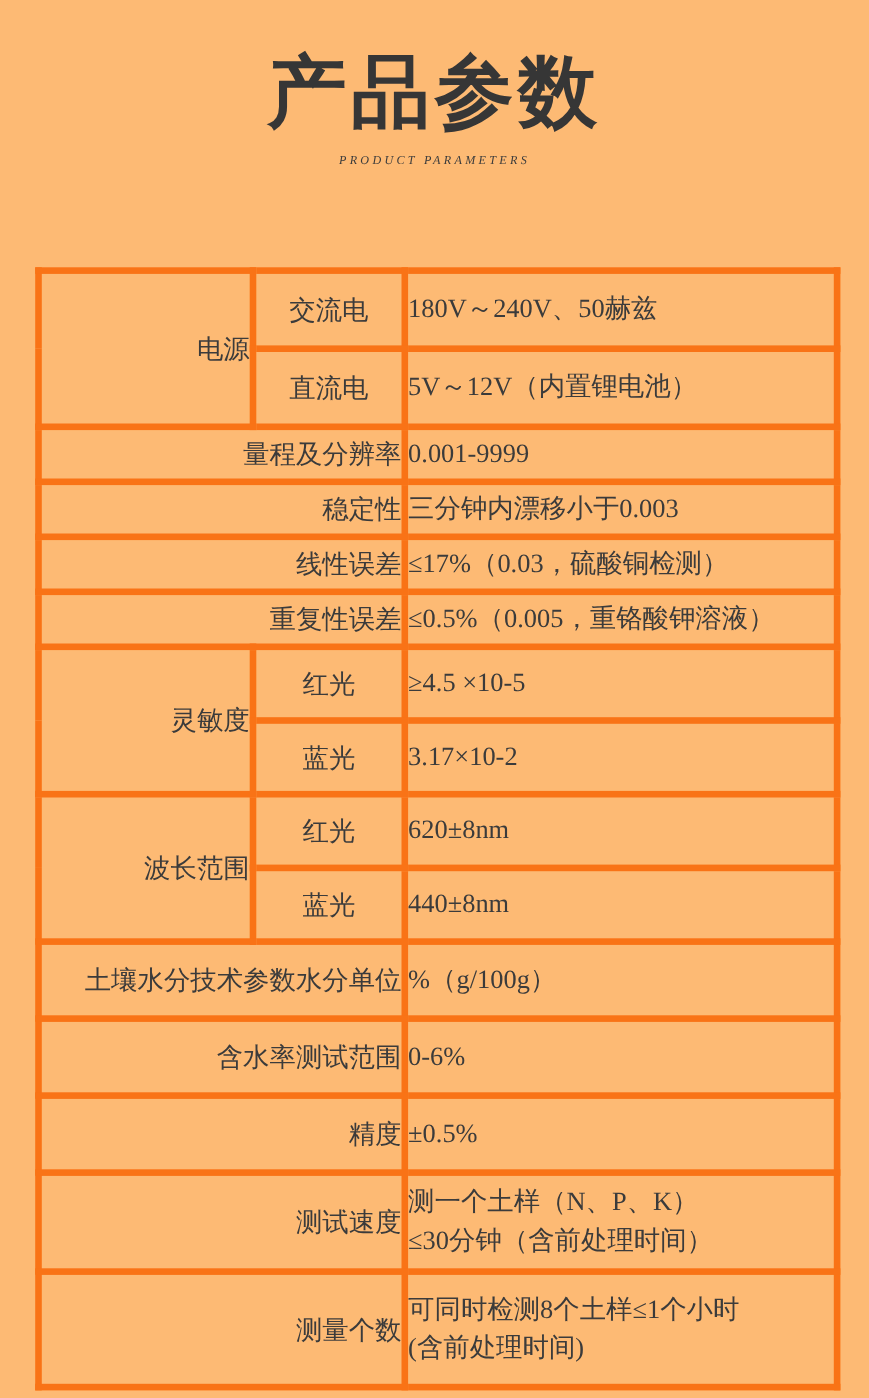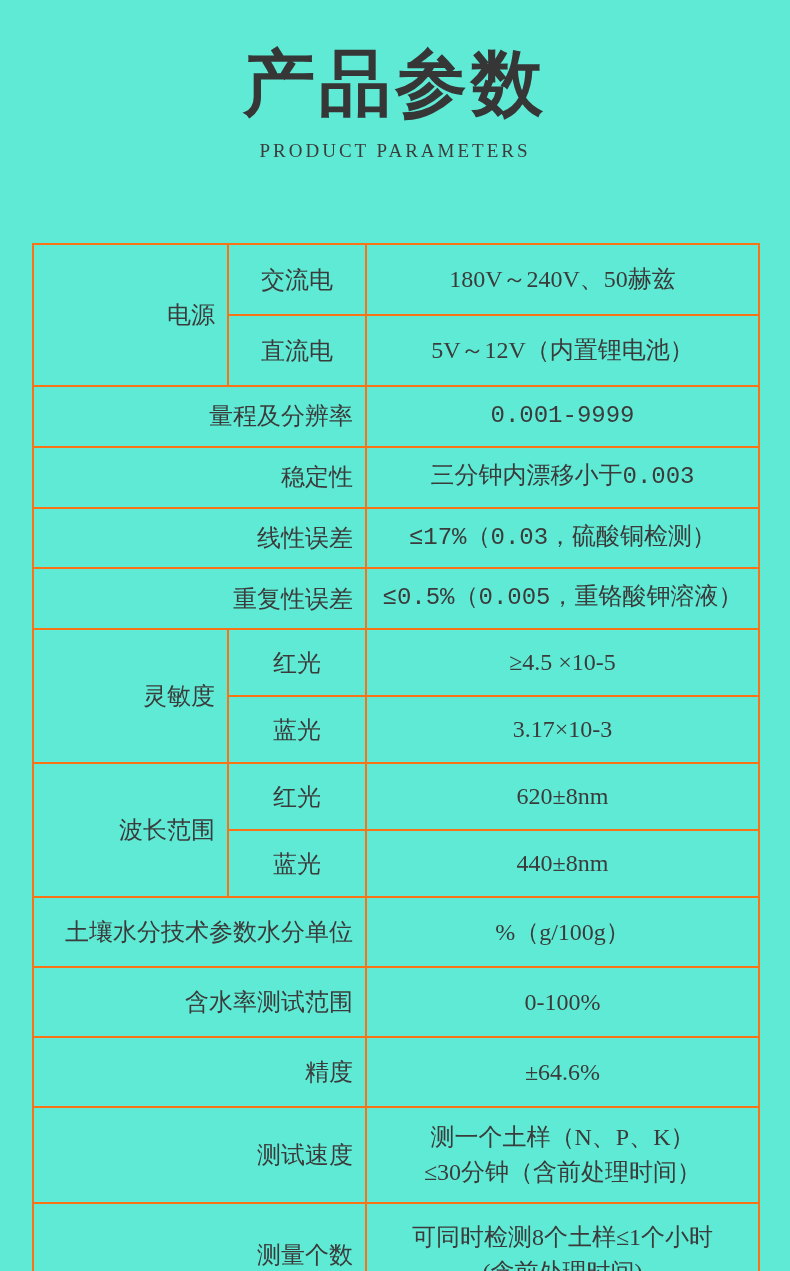--- a/index.html
+++ b/index.html
@@ -5,76 +5,77 @@
   html, body {
     margin: 0;
     padding: 0;
     background: #ffffff;
     font-family: "Liberation Serif", "DejaVu Serif", serif;
   }
   .page {
     position: relative;
     width: 790px;
     height: 1271px;
-    background: #5eead4;
+    background: #fdba74;
     overflow: hidden;
   }
   .header {
     padding-top: 46px;
     text-align: center;
   }
   .title {
     margin: 0;
     font-size: 72px;
     line-height: 1.08;
     font-weight: bold;
     letter-spacing: 4px;
     color: #363636;
     font-family: "Liberation Serif", "DejaVu Serif", serif;
   }
   .subtitle {
     margin-top: 16px;
-    font-size: 19px;
+    font-size: 11px;
     letter-spacing: 3px;
     color: #3c3c3c;
     font-family: "Liberation Serif", "DejaVu Serif", serif;
+    font-style: italic;
   }
   table.params {
     position: absolute;
     left: 32px;
     top: 243px;
     width: 726px;
     border-collapse: collapse;
     table-layout: fixed;
     color: #3b3b3b;
   }
   table.params td {
-    border: 2px solid #f97316;
+    border: 6px solid #f97316;
     font-size: 24px;
     vertical-align: middle;
-    padding: 12px;
+    padding: 0;
     overflow: hidden;
   }
   td.label {
     text-align: right;
     padding-left: 16px;
     padding-right: 4px;
   }
   td.key {
     text-align: center;
   }
   td.value {
-    text-align: center;
+    text-align: left;
     padding-left: 18px;
     padding-right: 8px;
     line-height: 1.45;
   }
   td.value .vline { display: block; }
   tr.r-power  { height: 71px; }
-  tr.r-simple { height: 50px; font-family: Liberation Mono, monospace; }
+  tr.r-simple { height: 50px; }
   tr.r-light  { height: 67px; }
   tr.r-moist  { height: 70px; font-family: Liberation Serif, serif; }
   tr.r-speed  { height: 90px; }
   tr.r-count  { height: 105px; margin-top: 16px; }
 </style>
 </head>
 <body>
 
 <div class="page">
 
@@ -121,46 +122,46 @@
         <td class="value">≤0.5%（0.005，重铬酸钾溶液）</td>
       </tr>
 
       <tr class="r-light">
         <td class="label" rowspan="2">灵敏度</td>
         <td class="key">红光</td>
         <td class="value">≥4.5 ×10-5</td>
       </tr>
       <tr class="r-light">
         <td class="key">蓝光</td>
-        <td class="value">3.17×10-3</td>
+        <td class="value">3.17×10-2</td>
       </tr>
 
       <tr class="r-light">
         <td class="label" rowspan="2">波长范围</td>
         <td class="key">红光</td>
         <td class="value">620±8nm</td>
       </tr>
       <tr class="r-light">
         <td class="key">蓝光</td>
         <td class="value">440±8nm</td>
       </tr>
 
       <tr class="r-moist">
         <td class="label" colspan="2">土壤水分技术参数水分单位</td>
         <td class="value">%（g/100g）</td>
       </tr>
 
       <tr class="r-moist">
         <td class="label" colspan="2">含水率测试范围</td>
-        <td class="value">0-100%</td>
+        <td class="value">0-6%</td>
       </tr>
 
       <tr class="r-moist">
         <td class="label" colspan="2">精度</td>
-        <td class="value">±64.6%</td>
+        <td class="value">±0.5%</td>
       </tr>
 
       <tr class="r-speed">
         <td class="label" colspan="2">测试速度</td>
         <td class="value">
           <span class="vline">测一个土样（N、P、K）</span>
           <span class="vline">≤30分钟（含前处理时间）</span>
         </td>
       </tr>
 

